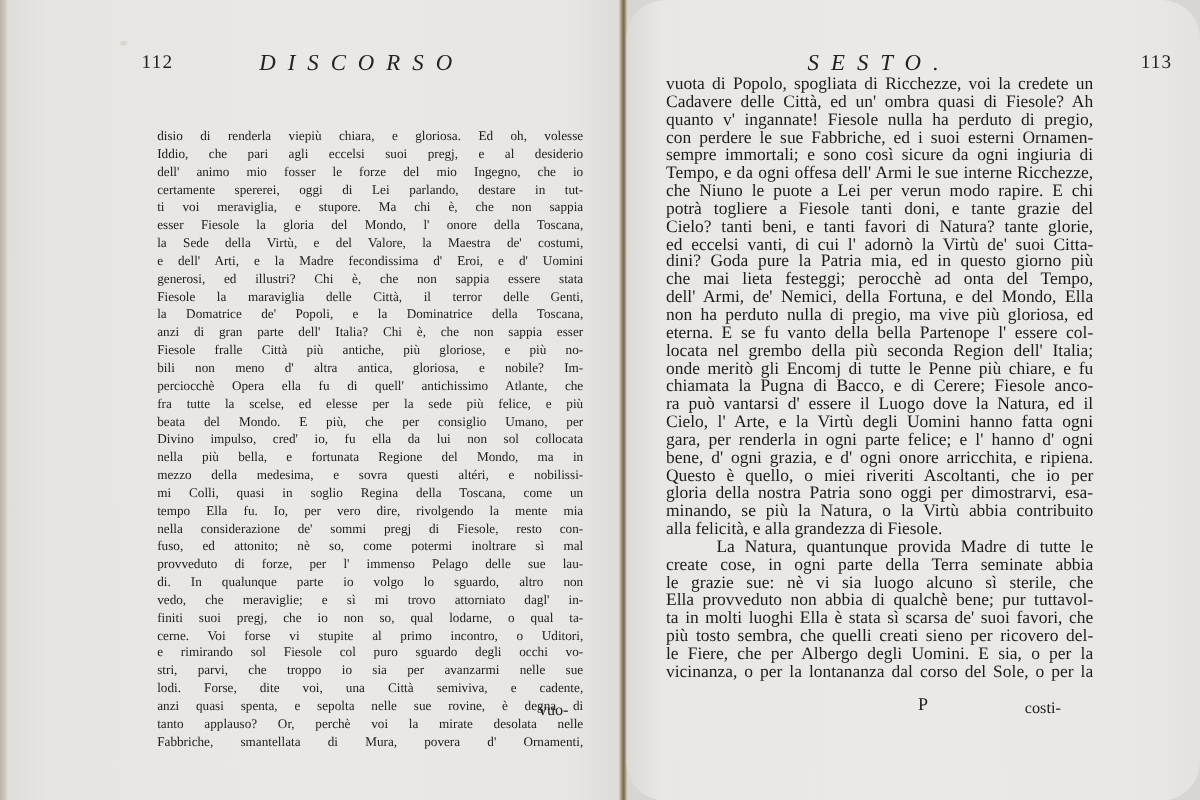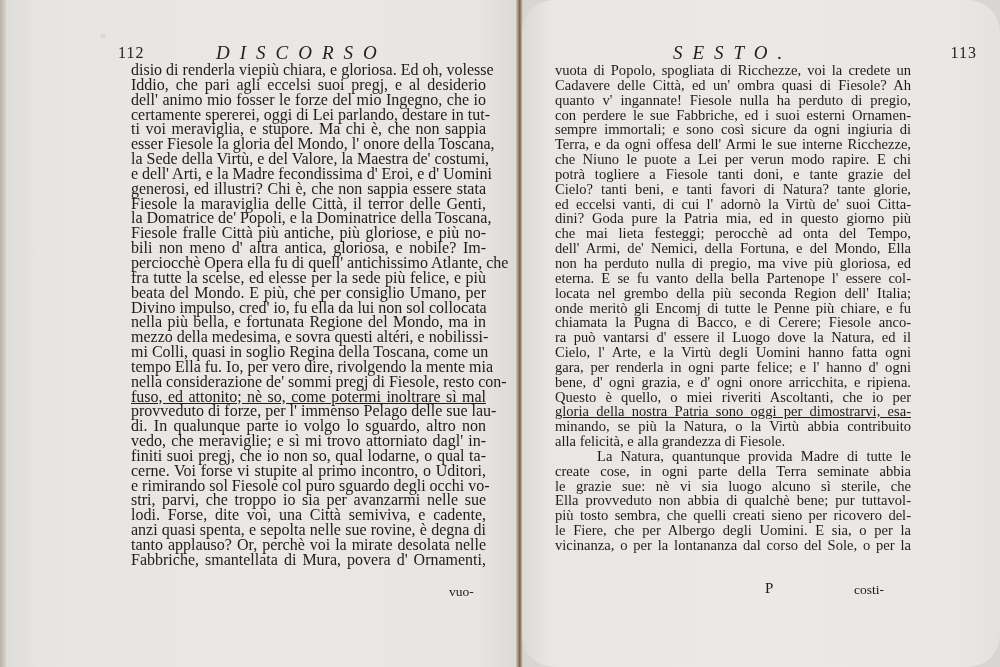--- a/index.html
+++ b/index.html
@@ -78,44 +78,45 @@
 
 <div class="spread">
 
   <div class="page left">
     <div class="left-edge"></div>
     <div class="blot" style="left:100px;top:34px;width:6px;height:4px;"></div>
     <div class="running-head">
       <span class="folio">112</span>
       <span class="head-title">DISCORSO</span>
     </div>
-    <div class="text-block" id="left-text" style="line-height: 14.8571px; font-size: 16px;">
+    <div class="text-block" id="left-text" style="line-height: 14.8571px; font-size: 11px; margin-top: 44px;">
         <span class="line" style="height: 14.8571px;">disio di renderla viepiù chiara, e gloriosa. Ed oh, volesse</span>
         <span class="line" style="height: 14.8571px;">Iddio, che pari agli eccelsi suoi pregj, e al desiderio</span>
         <span class="line" style="height: 14.8571px;">dell' animo mio fosser le forze del mio Ingegno, che io</span>
         <span class="line" style="height: 14.8571px;">certamente spererei, oggi di Lei parlando, destare in tut-</span>
         <span class="line" style="height: 14.8571px;">ti voi meraviglia, e stupore. Ma chi è, che non sappia</span>
         <span class="line" style="height: 14.8571px;">esser Fiesole la gloria del Mondo, l' onore della Toscana,</span>
         <span class="line" style="height: 14.8571px;">la Sede della Virtù, e del Valore, la Maestra de' costumi,</span>
         <span class="line" style="height: 14.8571px;">e dell' Arti, e la Madre fecondissima d' Eroi, e d' Uomini</span>
         <span class="line" style="height: 14.8571px;">generosi, ed illustri? Chi è, che non sappia essere stata</span>
         <span class="line" style="height: 14.8571px;">Fiesole la maraviglia delle Città, il terror delle Genti,</span>
         <span class="line" style="height: 14.8571px;">la Domatrice de' Popoli, e la Dominatrice della Toscana,</span>
+        <span class="line" style="height: 14.8571px;">anzi di gran parte dell' Italia? Chi è, che non sappia esser</span>
         <span class="line" style="height: 14.8571px;">Fiesole fralle Città più antiche, più gloriose, e più no-</span>
         <span class="line" style="height: 14.8571px;">bili non meno d' altra antica, gloriosa, e nobile? Im-</span>
         <span class="line" style="height: 14.8571px;">perciocchè Opera ella fu di quell' antichissimo Atlante, che</span>
         <span class="line" style="height: 14.8571px;">fra tutte la scelse, ed elesse per la sede più felice, e più</span>
         <span class="line" style="height: 14.8571px;">beata del Mondo. E più, che per consiglio Umano, per</span>
         <span class="line" style="height: 14.8571px;">Divino impulso, cred' io, fu ella da lui non sol collocata</span>
         <span class="line" style="height: 14.8571px;">nella più bella, e fortunata Regione del Mondo, ma in</span>
         <span class="line" style="height: 14.8571px;">mezzo della medesima, e sovra questi altéri, e nobilissi-</span>
         <span class="line" style="height: 14.8571px;">mi Colli, quasi in soglio Regina della Toscana, come un</span>
         <span class="line" style="height: 14.8571px;">tempo Ella fu. Io, per vero dire, rivolgendo la mente mia</span>
         <span class="line" style="height: 14.8571px;">nella considerazione de' sommi pregj di Fiesole, resto con-</span>
-        <span class="line" style="height: 14.8571px; text-decoration: underline;">fuso, ed attonito; nè so, come potermi inoltrare sì mal</span>
+        <span class="line" style="height: 14.8571px;">fuso, ed attonito; nè so, come potermi inoltrare sì mal</span>
         <span class="line" style="height: 14.8571px;">provveduto di forze, per l' immenso Pelago delle sue lau-</span>
         <span class="line" style="height: 14.8571px;">di. In qualunque parte io volgo lo sguardo, altro non</span>
         <span class="line" style="height: 14.8571px;">vedo, che meraviglie; e sì mi trovo attorniato dagl' in-</span>
         <span class="line" style="height: 14.8571px;">finiti suoi pregj, che io non so, qual lodarne, o qual ta-</span>
         <span class="line" style="height: 14.8571px;">cerne. Voi forse vi stupite al primo incontro, o Uditori,</span>
         <span class="line" style="height: 14.8571px;">e rimirando sol Fiesole col puro sguardo degli occhi vo-</span>
         <span class="line" style="height: 14.8571px;">stri, parvi, che troppo io sia per avanzarmi nelle sue</span>
         <span class="line" style="height: 14.8571px;">lodi. Forse, dite voi, una Città semiviva, e cadente,</span>
         <span class="line" style="height: 14.8571px;">anzi quasi spenta, e sepolta nelle sue rovine, è degna di</span>
         <span class="line" style="height: 14.8571px;">tanto applauso? Or, perchè voi la mirate desolata nelle</span>
@@ -130,45 +131,46 @@
     <div class="running-head">
       <span class="head-title">SESTO.</span>
       <span class="folio">113</span>
     </div>
     <div class="text-block" id="right-text" style="line-height: 14.8571px; font-size: 14.56px;">
         <span class="line" style="height: 14.8571px;">vuota di Popolo, spogliata di Ricchezze, voi la credete un</span>
         <span class="line" style="height: 14.8571px;">Cadavere delle Città, ed un' ombra quasi di Fiesole? Ah</span>
         <span class="line" style="height: 14.8571px;">quanto v' ingannate! Fiesole nulla ha perduto di pregio,</span>
         <span class="line" style="height: 14.8571px;">con perdere le sue Fabbriche, ed i suoi esterni Ornamen-</span>
         <span class="line" style="height: 14.8571px;">sempre immortali; e sono così sicure da ogni ingiuria di</span>
-        <span class="line" style="height: 14.8571px;">Terra, e da ogni offesa dell' Armi le sue interne Ricchezze,</span>
+        <span class="line" style="height: 14.8571px;">Tempo, e da ogni offesa dell' Armi le sue interne Ricchezze,</span>
         <span class="line" style="height: 14.8571px;">che Niuno le puote a Lei per verun modo rapire. E chi</span>
         <span class="line" style="height: 14.8571px;">potrà togliere a Fiesole tanti doni, e tante grazie del</span>
         <span class="line" style="height: 14.8571px;">Cielo? tanti beni, e tanti favori di Natura? tante glorie,</span>
         <span class="line" style="height: 14.8571px;">ed eccelsi vanti, di cui l' adornò la Virtù de' suoi Citta-</span>
         <span class="line" style="height: 14.8571px;">dini? Goda pure la Patria mia, ed in questo giorno più</span>
         <span class="line" style="height: 14.8571px;">che mai lieta festeggi; perocchè ad onta del Tempo,</span>
         <span class="line" style="height: 14.8571px;">dell' Armi, de' Nemici, della Fortuna, e del Mondo, Ella</span>
         <span class="line" style="height: 14.8571px;">non ha perduto nulla di pregio, ma vive più gloriosa, ed</span>
         <span class="line" style="height: 14.8571px;">eterna. E se fu vanto della bella Partenope l' essere col-</span>
         <span class="line" style="height: 14.8571px;">locata nel grembo della più seconda Region dell' Italia;</span>
         <span class="line" style="height: 14.8571px;">onde meritò gli Encomj di tutte le Penne più chiare, e fu</span>
         <span class="line" style="height: 14.8571px;">chiamata la Pugna di Bacco, e di Cerere; Fiesole anco-</span>
         <span class="line" style="height: 14.8571px;">ra può vantarsi d' essere il Luogo dove la Natura, ed il</span>
         <span class="line" style="height: 14.8571px;">Cielo, l' Arte, e la Virtù degli Uomini hanno fatta ogni</span>
         <span class="line" style="height: 14.8571px;">gara, per renderla in ogni parte felice; e l' hanno d' ogni</span>
         <span class="line" style="height: 14.8571px;">bene, d' ogni grazia, e d' ogni onore arricchita, e ripiena.</span>
         <span class="line" style="height: 14.8571px;">Questo è quello, o miei riveriti Ascoltanti, che io per</span>
-        <span class="line" style="height: 14.8571px; text-decoration: underline;">gloria della nostra Patria sono oggi per dimostrarvi, esa-</span>
+        <span class="line" style="height: 14.8571px;">gloria della nostra Patria sono oggi per dimostrarvi, esa-</span>
         <span class="line" style="height: 14.8571px;">minando, se più la Natura, o la Virtù abbia contribuito</span>
         <span class="line last" style="height: 14.8571px;">alla felicità, e alla grandezza di Fiesole.</span>
         <span class="line indent" style="height: 14.8571px;">La Natura, quantunque provida Madre di tutte le</span>
         <span class="line" style="height: 14.8571px;">create cose, in ogni parte della Terra seminate abbia</span>
         <span class="line" style="height: 14.8571px;">le grazie sue: nè vi sia luogo alcuno sì sterile, che</span>
         <span class="line" style="height: 14.8571px;">Ella provveduto non abbia di qualchè bene; pur tuttavol-</span>
+        <span class="line" style="height: 14.8571px;">ta in molti luoghi Ella è stata sì scarsa de' suoi favori, che</span>
         <span class="line" style="height: 14.8571px;">più tosto sembra, che quelli creati sieno per ricovero del-</span>
         <span class="line" style="height: 14.8571px;">le Fiere, che per Albergo degli Uomini. E sia, o per la</span>
         <span class="line" style="height: 14.8571px;">vicinanza, o per la lontananza dal corso del Sole, o per la</span>
       </div>
     <span class="signature">P</span>
     <span class="catchword">costi-</span>
   </div>
 
 </div>
 

